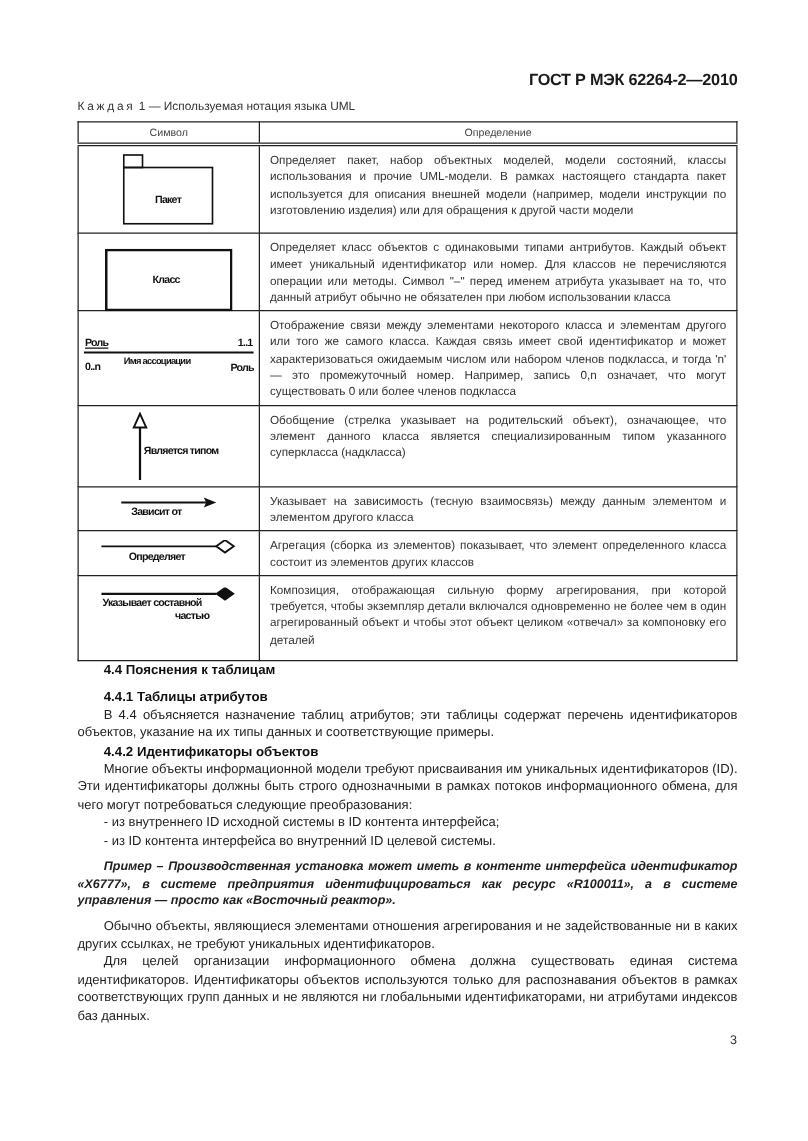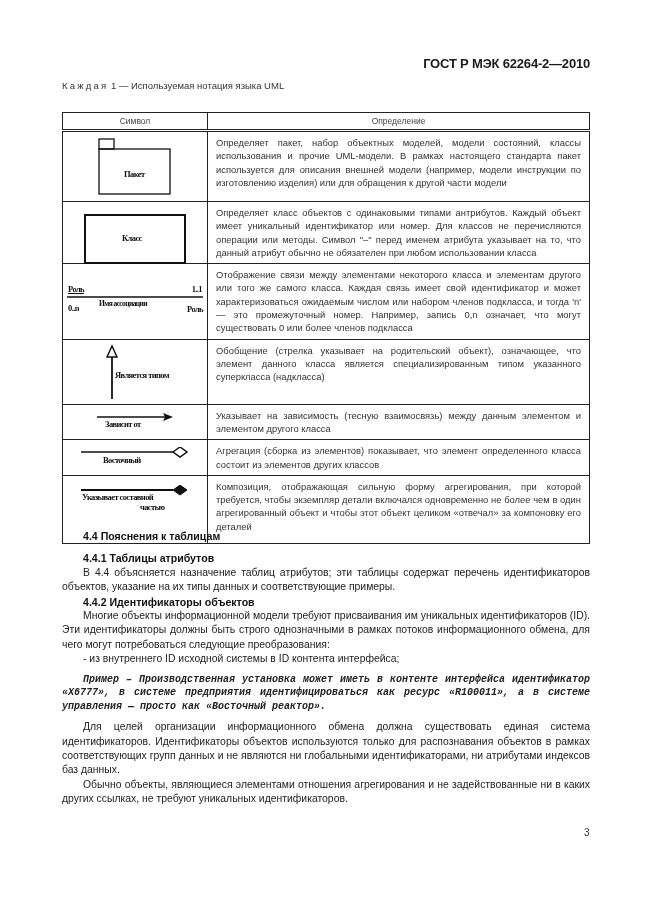--- a/index.html
+++ b/index.html
@@ -1,33 +1,33 @@
 <!DOCTYPE html>
 <html><head>
 <meta charset="utf-8">
 <style>
   html, body { margin: 0; padding: 0; background: #ffffff; }
   body { width: 646px; height: 913px; position: relative; overflow: hidden;
          font-family: "Liberation Sans", sans-serif; color: #1a1a1a; }
   .doc-header { position: absolute; top: 56px; right: 56px; font-weight: bold; font-size: 13px; letter-spacing: -0.2px; }
   .caption { position: absolute; top: 80px; left: 62px; font-size: 9.5px; color: #333; }
   .caption .spaced { letter-spacing: 2.2px; }
-  table.uml { position: absolute; top: 112px; left: 62px; width: 528px; border-collapse: collapse; font-size: 9.4px; color: #333; padding-left: 30px; }
+  table.uml { position: absolute; top: 97px; left: 62px; width: 528px; border-collapse: collapse; font-size: 9.4px; color: #333; padding-left: 30px; }
   table.uml td, table.uml th { border: 1px solid #222; }
   table.uml th { font-weight: normal; height: 16px; font-size: 8.5px; color: #444; text-align: center; border-bottom: 3px double #222; padding: 0; }
   table.uml td.sym { width: 144px; padding: 0; position: relative; vertical-align: middle; }
   table.uml td.def { padding: 4px 8px 4px 8px; vertical-align: top; line-height: 13.3px; text-align: justify; }
   .sym-box { position: relative; margin: 0 auto; }
-  .lbl { font-family: Liberation Serif, serif; font-size: 8.5px; font-weight: bold; color: #111; letter-spacing: -0.6px; white-space: nowrap; }
+  .lbl { font-family: Liberation Sans, sans-serif; font-size: 8.5px; font-weight: bold; color: #111; letter-spacing: -0.6px; white-space: nowrap; }
   .body-text { position: absolute; left: 62px; width: 528px; font-size: 10.4px; line-height: 14.4px; color: #222; }
   .body-text p { margin: 0; text-align: justify; }
   .indent { text-indent: 21px; }
   .h { font-weight: bold; padding-left: 21px; font-size: 10.6px; color: #111; }
   .li { padding-left: 21px; }
-  .example { font-weight: bold; font-style: italic; text-indent: 21px; font-size: 10px; line-height: 13.5px; text-align: justify; font-family: Liberation Mono, monospace; }
+  .example { font-weight: bold; font-style: italic; text-indent: 21px; font-size: 10px; line-height: 13.5px; text-align: justify; }
   .page-num { position: absolute; top: 827px; left: 584px; font-size: 10px; color: #333; }
 </style>
 </head>
 <body>
 
 <div class="doc-header">ГОСТ Р МЭК 62264-2—2010</div>
 
 <div class="caption">
   <span class="spaced">Каждая</span><span> 1 — Используемая нотация языка UML</span>
 </div>
@@ -108,21 +108,21 @@
       <td class="def">Указывает на зависимость (тесную взаимосвязь) между данным элементом и элементом другого класса</td>
     </tr>
 
     <tr style="height:34px;">
       <td class="sym">
         <div class="sym-box" style="width:108px;height:22px;">
           <svg width="108" height="22" style="position:absolute;left:0;top:0;">
             <line x1="0" y1="5" x2="92" y2="5" stroke="#111" stroke-width="1.4"></line>
             <polygon points="92,5 99,0 106,5 99,10" fill="#fff" stroke="#111" stroke-width="1.5"></polygon>
           </svg>
-          <span class="lbl" style="position:absolute;left:22px;top:8px;">Восточный</span>
+          <span class="lbl" style="position:absolute;left:22px;top:8px;">Определяет</span>
         </div>
       </td>
       <td class="def">Агрегация (сборка из элементов) показывает, что элемент определенного класса состоит из элементов других классов</td>
     </tr>
 
     <tr style="height:68px;">
       <td class="sym" style="vertical-align:top;">
         <div class="sym-box" style="width:108px;height:36px;margin-top:9px;">
           <svg width="108" height="14" style="position:absolute;left:0;top:0;">
             <line x1="0" y1="5" x2="92" y2="5" stroke="#111" stroke-width="1.8"></line>
@@ -138,20 +138,21 @@
 </table>
 
 <div class="body-text" style="top:529px;">
   <p class="h">4.4 Пояснения к таблицам</p>
   <div style="height:8px;"></div>
   <p class="h">4.4.1 Таблицы атрибутов</p>
   <p class="indent">В 4.4 объясняется назначение таблиц атрибутов; эти таблицы содержат перечень идентификаторов объектов, указание на их типы данных и соответствующие примеры.</p>
   <p class="h">4.4.2 Идентификаторы объектов</p>
   <p class="indent">Многие объекты информационной модели требуют присваивания им уникальных идентификаторов (ID). Эти идентификаторы должны быть строго однозначными в рамках потоков информационного обмена, для чего могут потребоваться следующие преобразования:</p>
   <p class="li">- из внутреннего ID исходной системы в ID контента интерфейса;</p>
+  <p class="li">- из ID контента интерфейса во внутренний ID целевой системы.</p>
   <div style="height:6px;"></div>
   <p class="example">Пример – Производственная установка может иметь в контенте интерфейса идентификатор «X6777», в системе предприятия идентифицироваться как ресурс «R100011», а в системе управления — просто как «Восточный реактор».</p>
   <div style="height:7px;"></div>
+  <p class="indent">Обычно объекты, являющиеся элементами отношения агрегирования и не задействованные ни в каких других ссылках, не требуют уникальных идентификаторов.</p>
   <p class="indent">Для целей организации информационного обмена должна существовать единая система идентификаторов. Идентификаторы объектов используются только для распознавания объектов в рамках соответствующих групп данных и не являются ни глобальными идентификаторами, ни атрибутами индексов баз данных.</p>
-  <p class="indent">Обычно объекты, являющиеся элементами отношения агрегирования и не задействованные ни в каких других ссылках, не требуют уникальных идентификаторов.</p>
 </div>
 
 <div class="page-num">3</div>
 
 </body></html>

